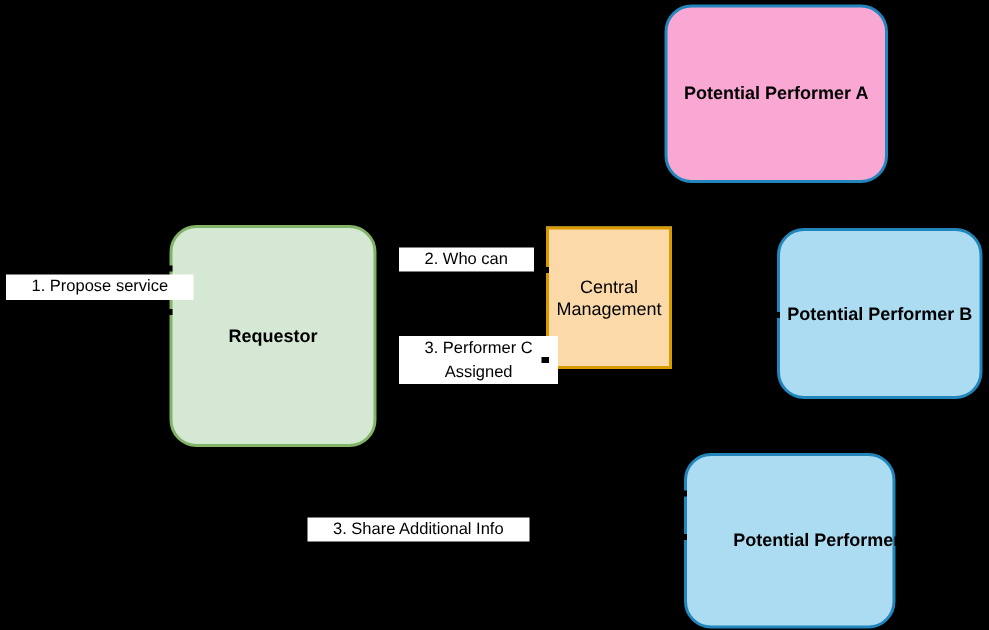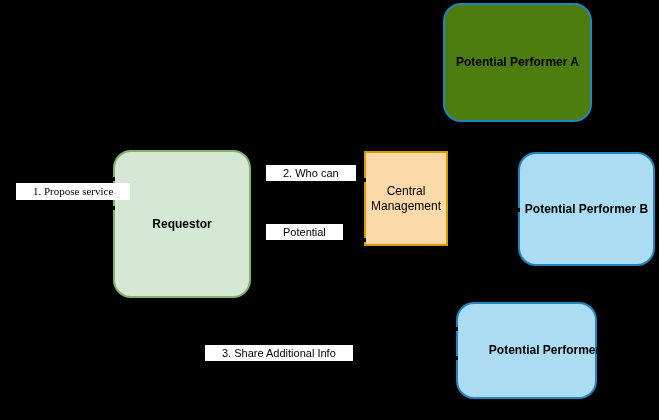--- a/index.html
+++ b/index.html
@@ -21,21 +21,21 @@
     display: flex;
     align-items: center;
     justify-content: center;
   }
   .rounded { border-radius: 18px; }
 
   #n-requestor { left: 113px; top: 150px; width: 138px; height: 148px; }
   #n-central   { left: 364px; top: 151px; width: 84px;  height: 95px; }
   #n-pa        { left: 443px; top: 3px;   width: 149px; height: 119px; }
   #n-pb        { left: 518px; top: 152px; width: 137px; height: 114px; }
-  #n-pc        { left: 456px; top: 302px; width: 141px; height: 97px; padding-left: 48px; }
+  #n-pc        { left: 456px; top: 302px; width: 141px; height: 117px; padding-left: 48px; }
 
   .node-label {
     font-size: 12px;
     font-weight: bold;
     color: #000;
     text-align: center;
     white-space: nowrap;
     line-height: 15px;
   }
   #n-central .node-label {
@@ -49,21 +49,21 @@
     position: absolute;
     background: #ffffff;
     color: #000;
     font-size: 11px;
     line-height: 16px;
     text-align: center;
     padding: 0 17px;
   }
   .flow-label .line { display: block; white-space: nowrap; }
 
-  #fl-1 { left: 16px;   top: 183px; line-height: 17px; font-family: Liberation Serif, serif; }
+  #fl-1 { left: 4px;   top: 183px; line-height: 17px; }
   #fl-2 { left: 266px; top: 165px; }
   #fl-3 { left: 266px; top: 224px; }
   #fl-4 { left: 205px; top: 345px; }
 
   
   .stub { position: absolute; width: 5px; height: 4px; background: #000; }
   #st-1 { left: 110px; top: 177px; }
   #st-2 { left: 110px; top: 206px; }
   #st-3 { left: 361px; top: 178px; }
   #st-4 { left: 361px; top: 238px; }
@@ -77,42 +77,43 @@
 <div class="canvas" style="background-color: rgb(0, 0, 0);">
 
   <div class="node rounded" id="n-requestor" style="background-color: rgb(213, 232, 212); border-color: rgb(130, 179, 102);">
     <span class="node-label">Requestor</span>
   </div>
 
   <div class="node" id="n-central" style="background-color: rgb(251, 217, 169); border-color: rgb(215, 155, 0);">
     <span class="node-label">Central Management</span>
   </div>
 
-  <div class="node rounded" id="n-pa" style="background-color: #4d7c0f; border-color: rgb(34, 133, 187);">
+  <div class="node rounded" id="n-pa" style="background-color: #f9a8d4; border-color: rgb(34, 133, 187);">
     <span class="node-label">Potential Performer A</span>
   </div>
 
   <div class="node rounded" id="n-pb" style="background-color: rgb(171, 220, 241); border-color: rgb(34, 133, 187);">
     <span class="node-label">Potential Performer B</span>
   </div>
 
   <div class="node rounded" id="n-pc" style="background-color: rgb(171, 220, 241); border-color: rgb(34, 133, 187);">
     <span class="node-label">Potential Performer C</span>
   </div>
 
   <div class="flow-label" id="fl-1">
     <span class="line">1. Propose service</span>
   </div>
 
   <div class="flow-label" id="fl-2">
     <span class="line">2. Who can</span>
   </div>
 
   <div class="flow-label" id="fl-3">
-    <span class="line">Potential</span>
+    <span class="line">3. Performer C</span>
+    <span class="line">Assigned</span>
   </div>
 
   <div class="flow-label" id="fl-4">
     <span class="line">3. Share Additional Info</span>
   </div>
 
   <div class="stub" id="st-1"></div>
   <div class="stub" id="st-2"></div>
   <div class="stub" id="st-3"></div>
   <div class="stub" id="st-4"></div>

